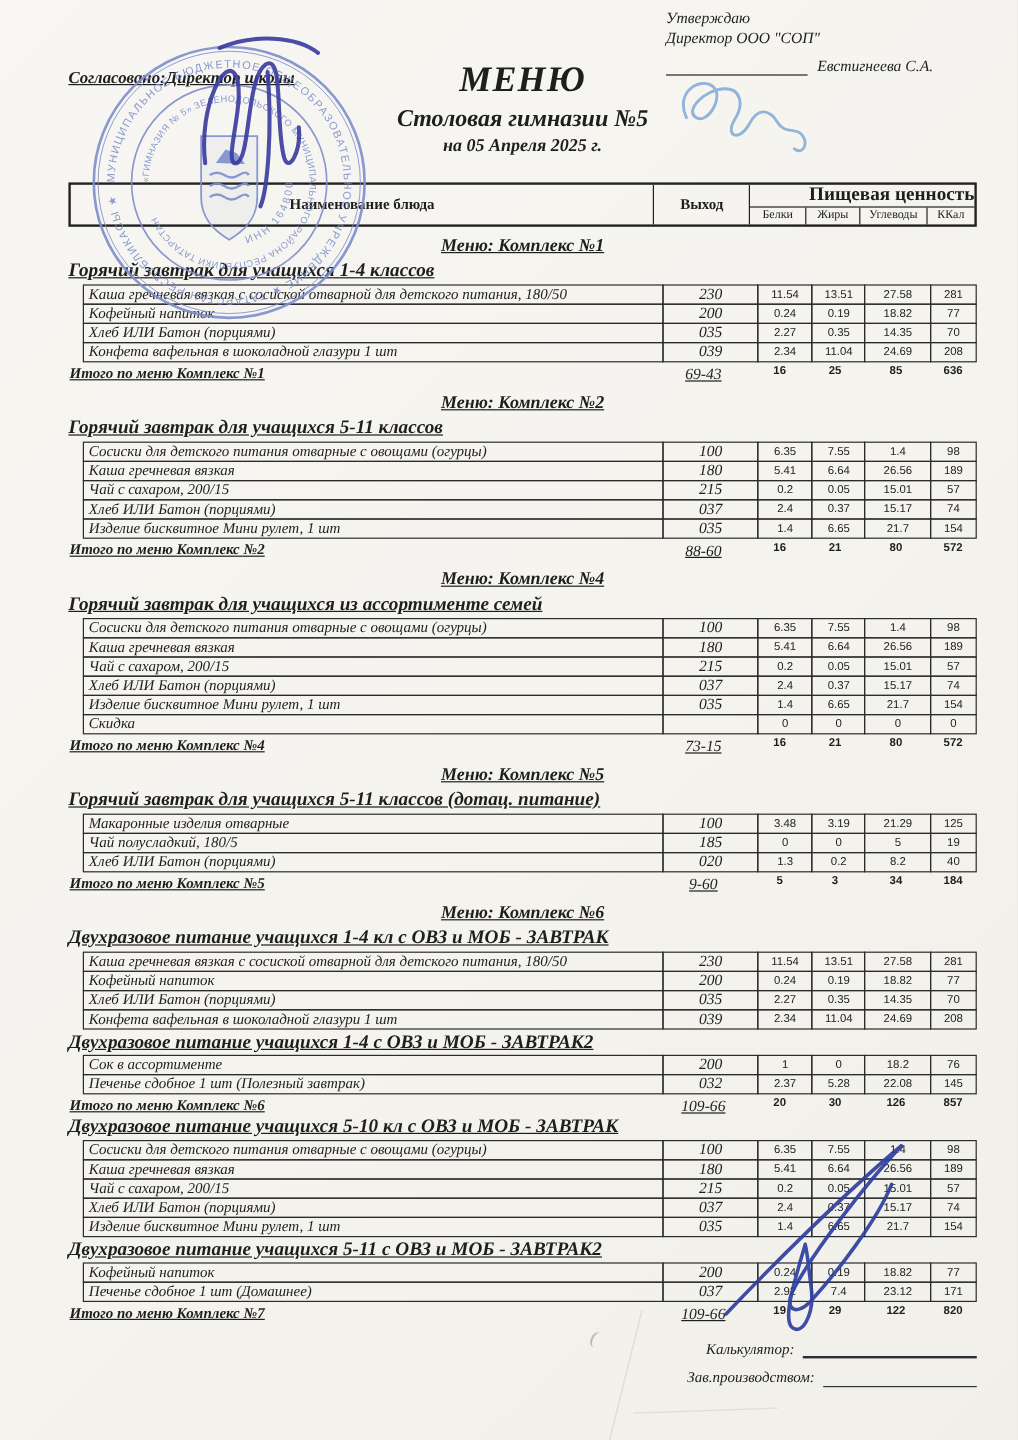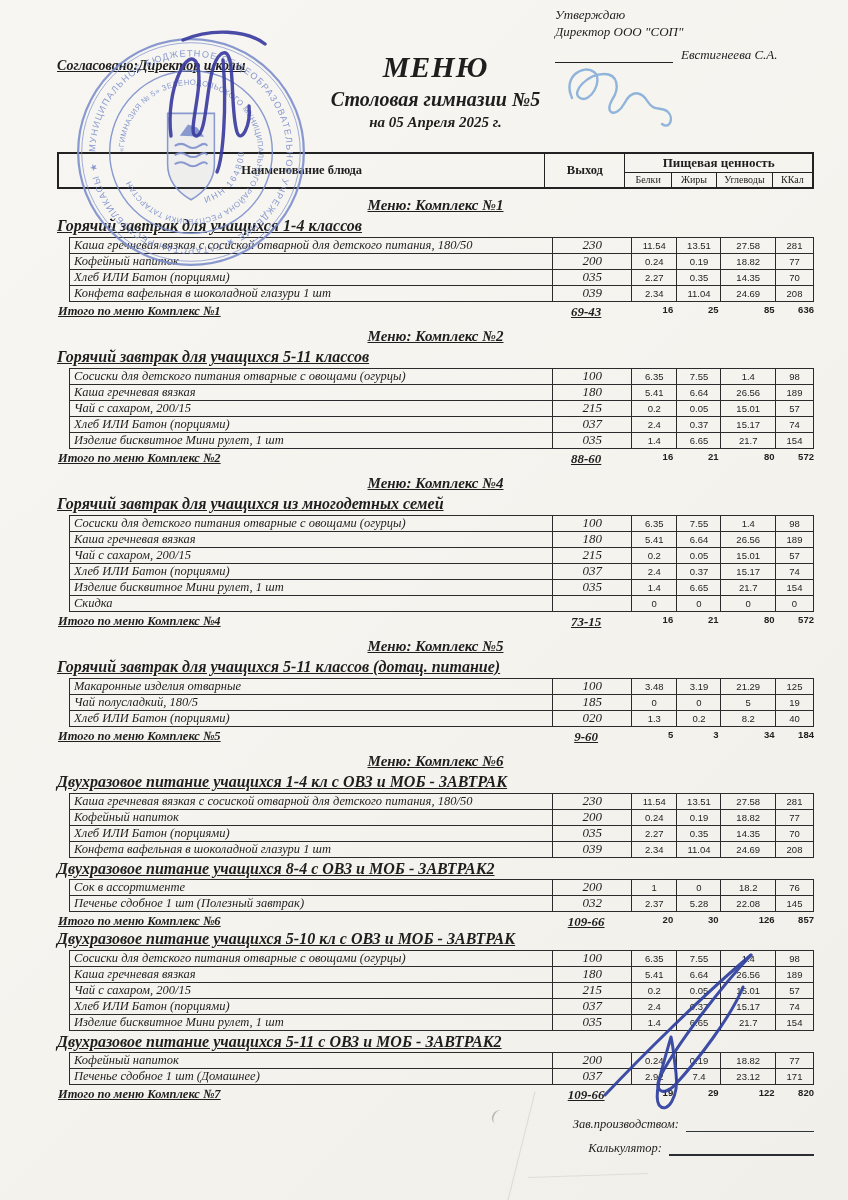--- a/index.html
+++ b/index.html
@@ -28,22 +28,22 @@
   .sig-approver{position:absolute;left:497px;top:62px;width:132px;height:74px;z-index:6;}
   .sig-bottom{position:absolute;left:518px;top:-172px;width:200px;height:172px;z-index:6;pointer-events:none;}
 
   
   .col-header{display:flex;border:2px solid #222;height:37px;box-sizing:border-box;position:relative;z-index:1;}
   .ch-name{width:64.6%;display:flex;align-items:center;justify-content:center;
            font-weight:bold;font-size:12.5px;border-right:1px solid #222;box-sizing:border-box;}
   .ch-out{width:10.6%;display:flex;align-items:center;justify-content:center;
           font-weight:bold;font-size:12.5px;border-right:1px solid #222;box-sizing:border-box;}
   .ch-nutri{width:24.8%;display:flex;flex-direction:column;box-sizing:border-box;}
-  .ch-nutri-top{border-bottom:1px solid #222;text-align:center;font-weight:bold;
-                font-size:13px;line-height:18px;height:18px;}
+  .ch-nutri-top{border-bottom:1px solid #222;text-align:right;font-weight:bold;
+                font-size:16px;line-height:18px;height:18px;}
   .ch-nutri-cols{display:flex;flex:1;}
   .ch-sub{font-size:10px;text-align:center;line-height:14px;border-right:1px solid #222;box-sizing:border-box;}
   .ch-sub:last-child{border-right:none;}
   .w-p{width:25%;} .w-f{width:24.2%;} .w-c{width:29.8%;} .w-k{width:21%;}
 
   
   .section{position:relative;}
   .sec-title{text-align:center;font-weight:bold;font-style:italic;font-size:15px;
              text-decoration:underline;margin:8px 0 3px;}
   .sec-sub{text-align:left;font-weight:bold;font-style:italic;font-size:16px;
@@ -53,24 +53,24 @@
   .c{box-sizing:border-box;border:1px solid #2b2b2b;margin-left:-1px;height:17px;
      overflow:hidden;white-space:nowrap;background:transparent;}
   .c:first-child{margin-left:12px;}
   .c.name{width:64.6%;font-style:italic;font-size:12.5px;line-height:15px;padding-left:4px;}
   .c.out{width:10.6%;font-style:italic;font-size:13px;line-height:14px;text-align:center;}
   .c.n{font-family:"Liberation Sans",sans-serif;font-size:9.5px;line-height:16px;text-align:center;}
   .c.np{width:6.2%;} .c.nf{width:6.0%;} .c.nc{width:7.4%;} .c.nk{width:5.2%;}
   .trow{display:flex;padding-top:2px;height:16px;}
   .t-label{width:64.6%;font-weight:bold;font-style:italic;font-size:12.5px;
            text-decoration:underline;padding-left:1px;box-sizing:border-box;}
-  .t-out{width:10.6%;font-weight:bold;font-style:italic;font-size:13px;
+  .t-out{width:10.6%;font-weight:normal;font-style:italic;font-size:13px;
          text-decoration:underline;text-align:center;box-sizing:border-box;}
   .t-n{font-family:"Liberation Sans",sans-serif;font-weight:bold;font-size:9.5px;
-       text-align:right;box-sizing:border-box;}
+       text-align:center;box-sizing:border-box;}
   .t-n.np{width:6.2%;} .t-n.nf{width:6.0%;} .t-n.nc{width:7.4%;} .t-n.nk{width:5.2%;}
 
   
   .footer{position:relative;margin-top:14px;height:70px;font-style:italic;font-size:12.5px;}
   .f-row{display:flex;justify-content:flex-end;align-items:flex-end;margin-top:9px;}
   .f-line1{display:inline-block;width:128px;border-bottom:1.5px solid #30343c;height:12px;margin-left:7px;}
   .f-line2{display:inline-block;width:145px;border-bottom:2px solid #2a2d34;height:12px;margin-left:7px;}
 
   
   .crease1{position:absolute;left:520px;top:1090px;width:1px;height:120px;
@@ -254,21 +254,21 @@
             <div class="t-label">Итого по меню Комплекс №2</div>
             <div class="t-out">88-60</div>
             <div class="t-n np">16</div>
             <div class="t-n nf">21</div>
             <div class="t-n nc">80</div>
             <div class="t-n nk">572</div>
           </div>
         </div>
         <div class="section">
           <div class="sec-title">Меню: Комплекс №4</div>
-          <div class="sec-sub">Горячий завтрак для учащихся из многодетных семей</div>
+          <div class="sec-sub">Горячий завтрак для учащихся из ассортименте семей</div>
           <div class="row">
             <div class="c name">Сосиски для детского питания отварные с овощами (огурцы)</div>
             <div class="c out">100</div>
             <div class="c n np">6.35</div>
             <div class="c n nf">7.55</div>
             <div class="c n nc">1.4</div>
             <div class="c n nk">98</div>
           </div>
           <div class="row">
             <div class="c name">Каша гречневая вязкая</div>
@@ -383,21 +383,21 @@
             <div class="c n nk">70</div>
           </div>
           <div class="row">
             <div class="c name">Конфета вафельная в шоколадной глазури 1 шт</div>
             <div class="c out">039</div>
             <div class="c n np">2.34</div>
             <div class="c n nf">11.04</div>
             <div class="c n nc">24.69</div>
             <div class="c n nk">208</div>
           </div>
-          <div class="sec-sub mid">Двухразовое питание учащихся 8-4 с ОВЗ и МОБ - ЗАВТРАК2</div>
+          <div class="sec-sub mid">Двухразовое питание учащихся 1-4 с ОВЗ и МОБ - ЗАВТРАК2</div>
           <div class="row">
             <div class="c name">Сок в ассортименте</div>
             <div class="c out">200</div>
             <div class="c n np">1</div>
             <div class="c n nf">0</div>
             <div class="c n nc">18.2</div>
             <div class="c n nk">76</div>
           </div>
           <div class="row">
             <div class="c name">Печенье сдобное 1 шт (Полезный завтрак)</div>
@@ -481,26 +481,26 @@
             <div class="t-n np">19</div>
             <div class="t-n nf">29</div>
             <div class="t-n nc">122</div>
             <div class="t-n nk">820</div>
           </div>
         </div>
       </div>
 
     <div class="footer">
       <div class="f-row">
+        <span>Калькулятор:</span>
+        <span class="f-line2"></span>
+      </div>
+      <div class="f-row">
         <span>Зав.производством:</span>
         <span class="f-line1"></span>
-      </div>
-      <div class="f-row">
-        <span>Калькулятор:</span>
-        <span class="f-line2"></span>
       </div>
 
       <svg class="sig-bottom" viewBox="0 0 200 172" aria-hidden="true">
         <g fill="none" stroke="#2e3f9f" stroke-width="3" stroke-linecap="round" opacity="0.92">
           <path d="M30,150 C64,114 130,48 176,10"></path>
           <path d="M176,10 C148,40 104,96 86,130 C78,146 88,152 100,140 C122,116 156,72 168,42"></path>
           <path d="M96,92 C88,120 78,150 84,160 C92,170 104,152 101,128 C99,112 98,100 96,92"></path>
         </g>
       </svg>
     </div>

